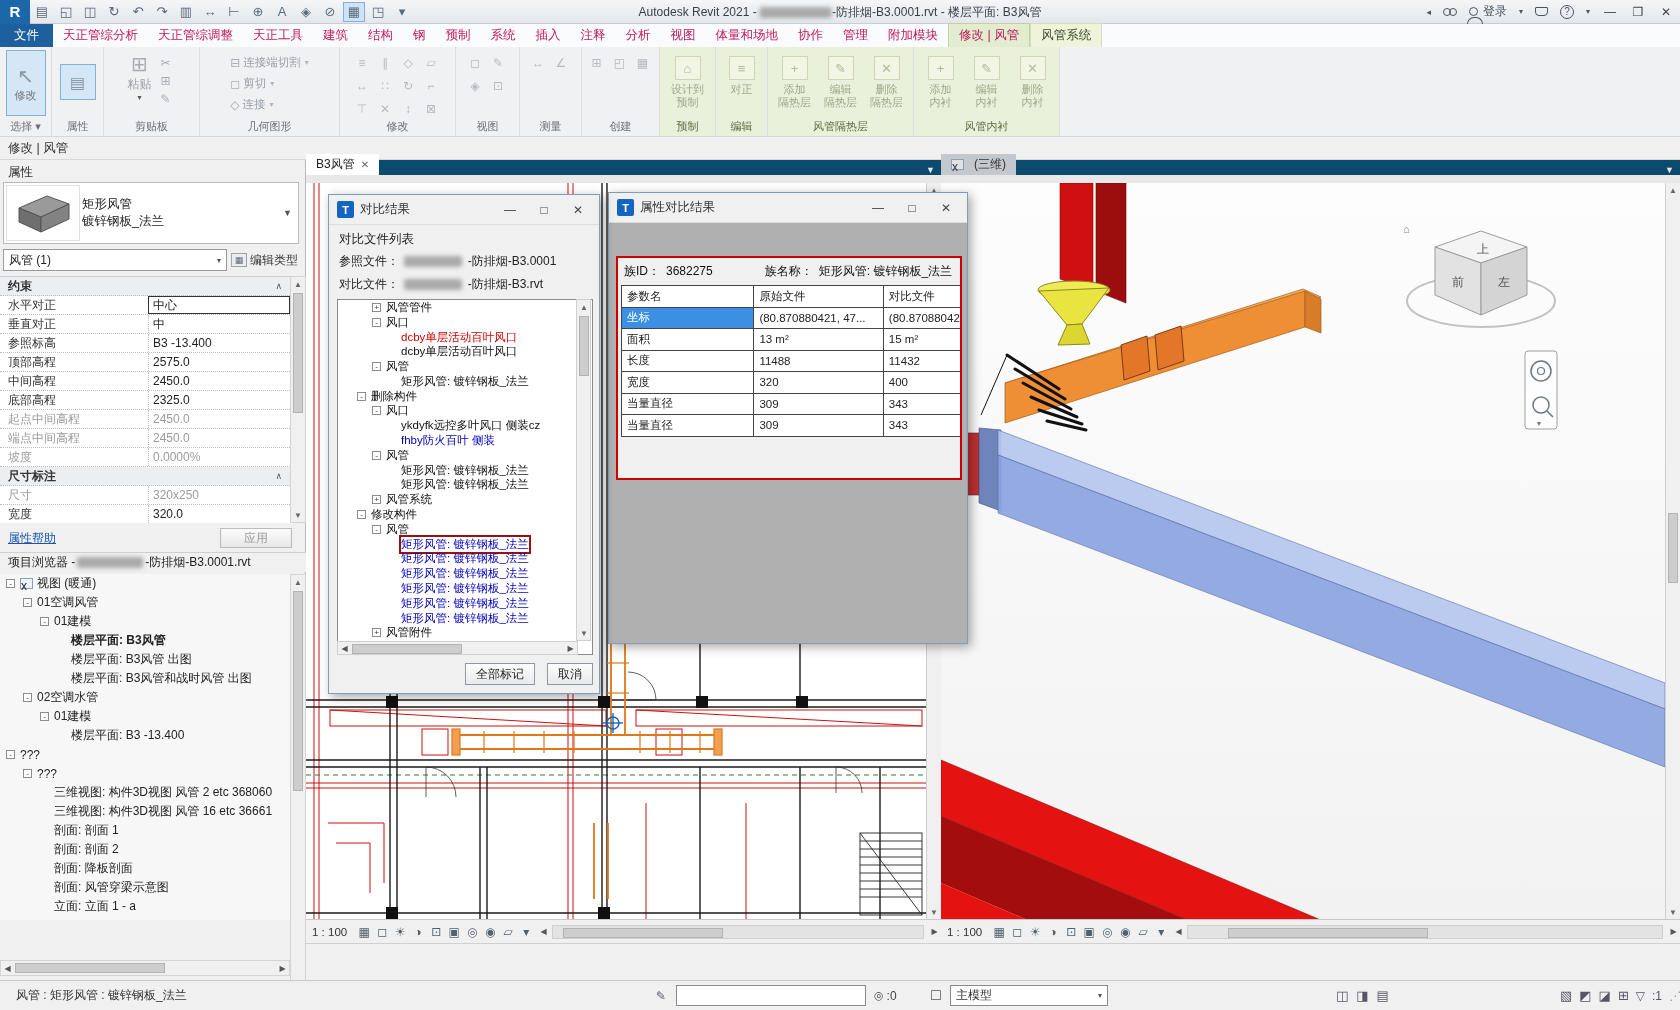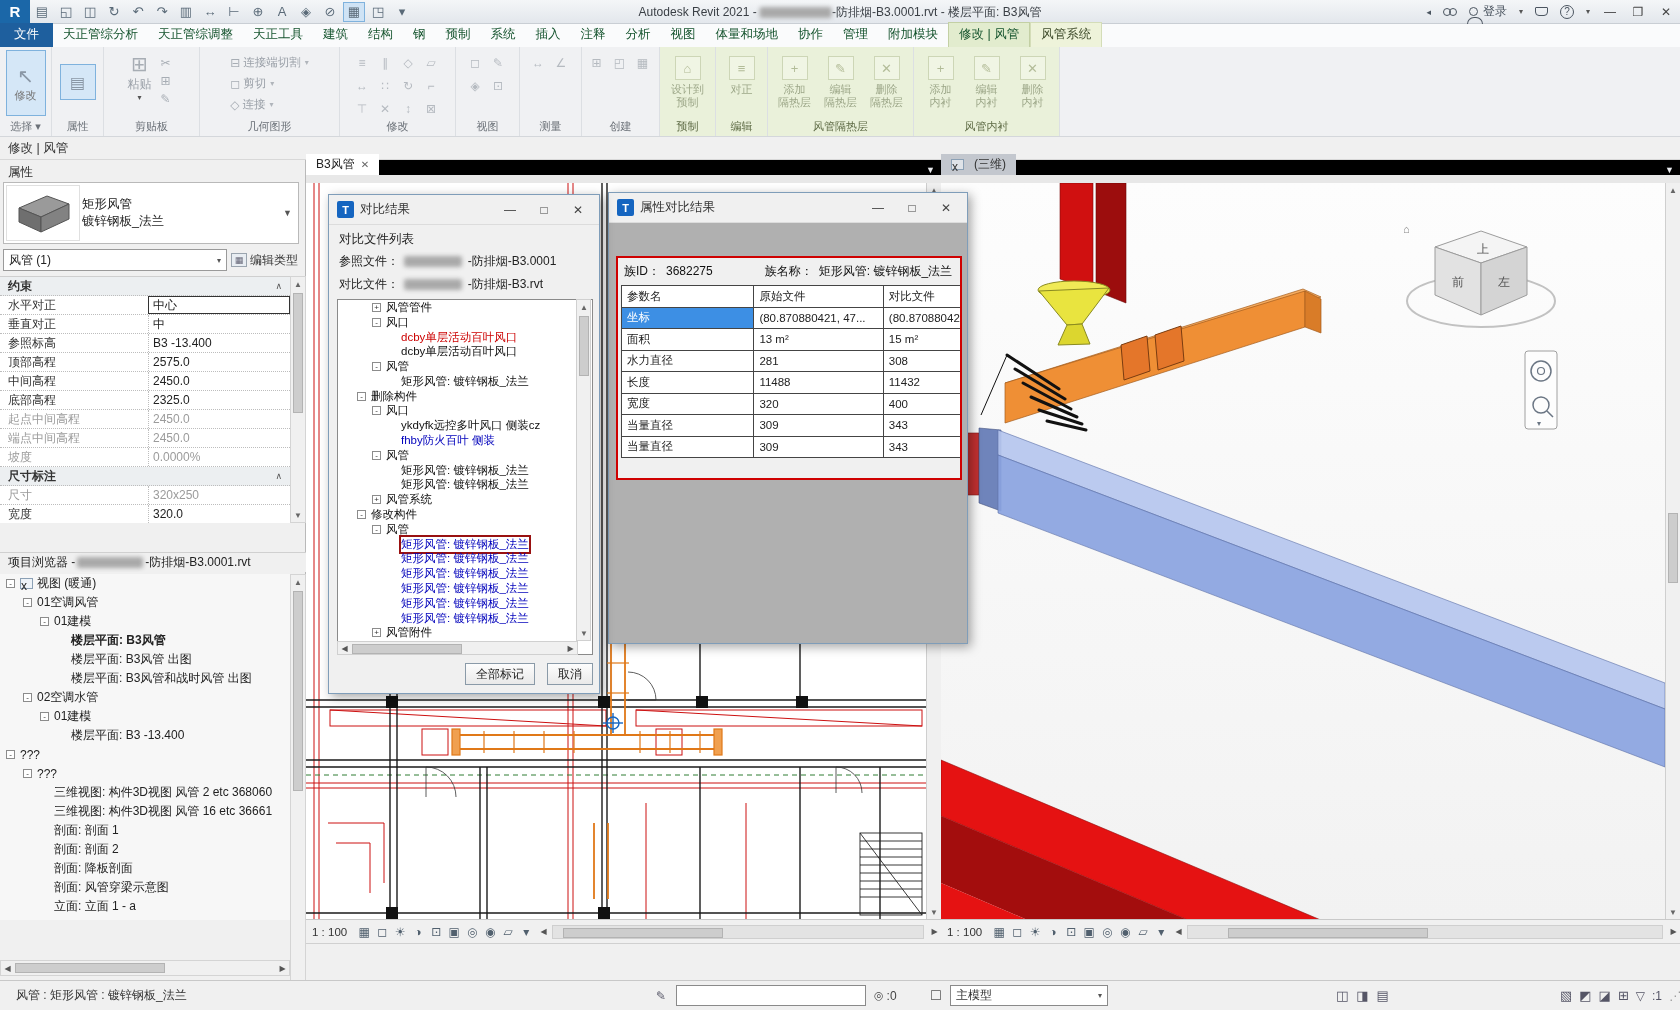--- a/index.html
+++ b/index.html
@@ -20,22 +20,22 @@
   .tbr-item{margin:0 6px;color:#4b5560;display:flex;align-items:center;font-size:12px;}
   .binoc i{width:8px;height:8px;border:1.5px solid #4b5560;border-radius:50%;display:inline-block;}
   .binoc i+i{margin-left:-2px;}
   .person-ic{width:9px;height:9px;border:1.5px solid #4b5560;border-radius:50%;position:relative;}
   .person-ic::after{content:"";position:absolute;left:-3px;top:9px;width:14px;height:6px;border:1.5px solid #4b5560;border-bottom:none;border-radius:7px 7px 0 0;}
   .cart-ic{width:13px;height:9px;border:1.5px solid #4b5560;border-radius:1px 1px 4px 4px;position:relative;}
   .help-ic{width:14px;height:14px;border:1.5px solid #4b5560;border-radius:50%;font-size:10px;color:#4b5560;display:flex;align-items:center;justify-content:center;}
   .winbtn{width:28px;height:22px;display:flex;align-items:center;justify-content:center;color:#444;font-size:12px;}
 
   
-  #tabrow{left:0;top:24px;width:1680px;height:23px;background:#fafbfc;display:flex;align-items:flex-end;}
-  .rtab{padding:3px 10px 4px;font-size:12.5px;color:#14532d;white-space:nowrap;cursor:default;}
+  #tabrow{left:0;top:24px;width:1680px;height:23px;background:#fafbfc;display:flex;align-items:center;}
+  .rtab{padding:3px 10px 4px;font-size:12.5px;color:#be185d;white-space:nowrap;cursor:default;}
   .rtab.file{background:#1e5f9e;color:#fff;padding:3px 14px 4px;}
   .rtab.active{background:#e2ecce;border:1px solid #c3d0a4;border-bottom:none;}
   .rtab.contextual{background:#eef3da;border:1px solid #d4ddb8;border-bottom:none;color:#3d4a2a;}
 
   
   #ribbon{left:0;top:47px;width:1680px;height:90px;background:#f0f1f3;border-bottom:1px solid #d4d7db;display:flex;}
   .rpanel{height:100%;border-right:1px solid #dcdfe3;display:flex;flex-direction:column;align-items:center;padding:3px 4px 0;position:relative;}
   .rpanel .plabel{position:absolute;bottom:2px;left:0;right:0;text-align:center;font-size:11px;color:#6b7178;white-space:nowrap;}
   .rpanel.green{background:#eaf1da;}
   .rpanel.green .plabel{color:#5e6b45;}
@@ -92,21 +92,21 @@
   .brico{width:13px;height:11px;border:1px solid #8ba0b5;margin-right:4px;flex:0 0 13px;background:#eef3f8;}
   .brico:empty{display:none;}
   #brvscroll{left:290px;top:414px;width:16px;height:562px;background:#f0f0f0;border:1px solid #d4d4d4;}
   #brhscroll{left:0;top:800px;width:290px;height:16px;background:#f0f0f0;border:1px solid #d4d4d4;}
   .hthumb{position:absolute;top:2px;height:10px;background:#cdcdcd;border:1px solid #b3b3b3;}
 
   
   .viewwin{top:160px;height:820px;background:#e8e8e8;}
   #lview{left:306px;width:635px;}
   #rview{left:941px;width:739px;}
-  .vtabbar{position:absolute;left:0;top:0;right:0;height:15px;background:#000000;display:flex;align-items:flex-end;}
+  .vtabbar{position:absolute;left:0;top:0;right:0;height:15px;background:#0c4a6e;display:flex;align-items:flex-end;}
   .vtab{height:21px;display:flex;align-items:center;padding:0 10px;font-size:12px;gap:6px;}
   .vtab.activeTab{background:#fff;color:#222;}
   .vtab.inactiveTab{background:#c3c7ce;color:#333;}
   .vtab .vclose{font-size:10px;color:#666;}
   .vtabdd{margin-left:auto;margin-right:6px;color:#e8eaee;font-size:9px;}
   .vcanvas{position:absolute;left:0;top:23px;right:0;bottom:61px;background:#ffffff;overflow:hidden;}
   .viewbar{position:absolute;left:0;bottom:37px;right:0;height:24px;background:#f0f0f0;border-top:1px solid #c9c9c9;display:flex;align-items:center;padding-left:6px;gap:2px;}
   .viewbar .scale{font-size:11.5px;color:#333;margin-right:6px;white-space:nowrap;}
   .vbi{width:18px;height:18px;font-size:12px;color:#51606e;display:flex;align-items:center;justify-content:center;}
   .viewbar .hscr{height:14px;background:#e3e3e3;border:1px solid #cfcfcf;position:relative;flex:2;margin-right:2px;}
@@ -573,20 +573,24 @@
           <span class="pname">宽度</span>
           <span class="pval">320.0</span>
 
         </div>
       </div>
     <div class="abs" id="propscroll">
       <span class="sarrow" style="top:0;">▲</span>
         <span class="sarrow" style="bottom:0;">▼</span>
       <div class="sthumb" style="top:16px;height:120px;"></div>
     </div>
+    <div class="abs" id="helprow">
+      <a id="helplink">属性帮助</a>
+      <div id="applybtn">应用</div>
+    </div>
     <div class="abs" id="browhead">
       <span>项目浏览器 - </span>
       <span class="blurred" style="width:66px;margin:0 2px;"></span>
       <span>-防排烟-B3.0001.rvt</span>
     </div>
     <div class="abs" id="brtree">
 
     <div class="titem" style="--lv: 0;">
           <span class="tglyph">-</span>
           <span class="brico">x</span>
@@ -1131,25 +1135,20 @@
 
           <tr class=" selected">
                 <td class="c1">坐标</td>
                 <td class="c2">(80.870880421, 47...</td>
                 <td class="c3">(80.870880421, 47...</td>
               </tr>
               <tr>
                 <td class="c1">面积</td>
                 <td class="c2">13 m²</td>
                 <td class="c3">15 m²</td>
-              </tr>
-              <tr>
-                <td class="c1">水力直径</td>
-                <td class="c2">281</td>
-                <td class="c3">308</td>
               </tr>
               <tr>
                 <td class="c1">长度</td>
                 <td class="c2">11488</td>
                 <td class="c3">11432</td>
               </tr>
               <tr>
                 <td class="c1">宽度</td>
                 <td class="c2">320</td>
                 <td class="c3">400</td>

